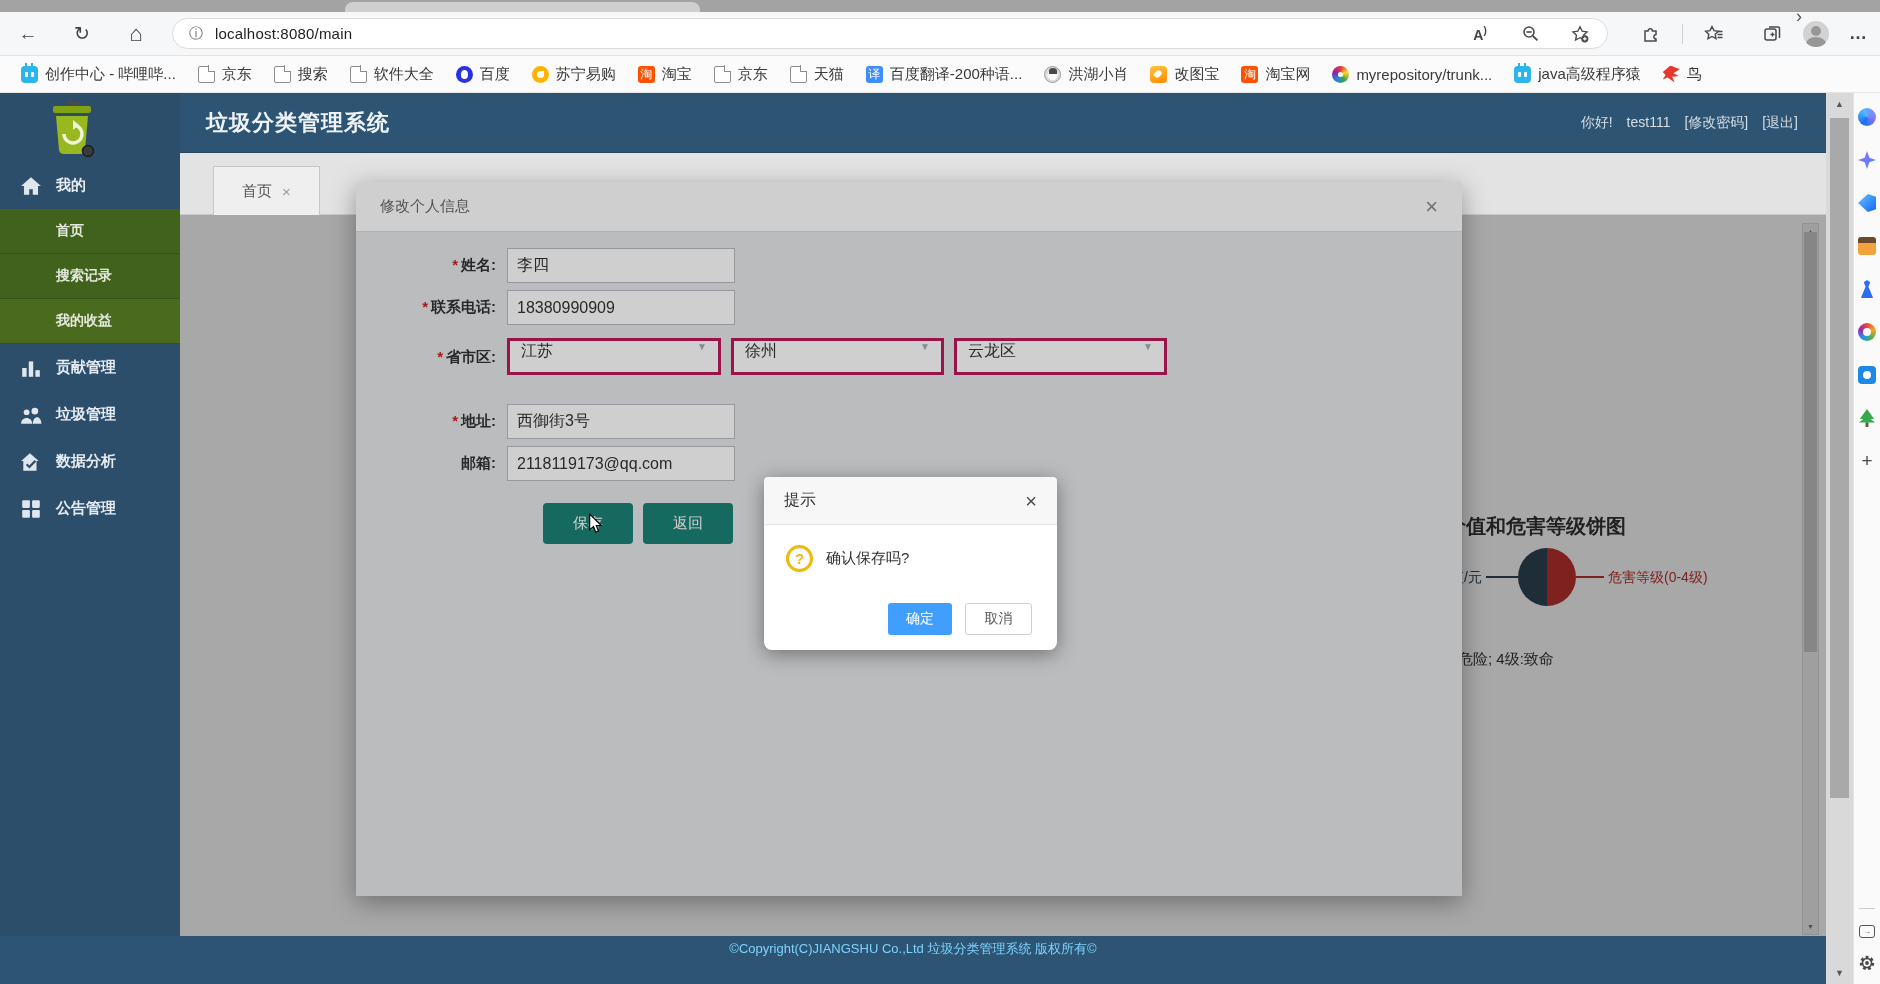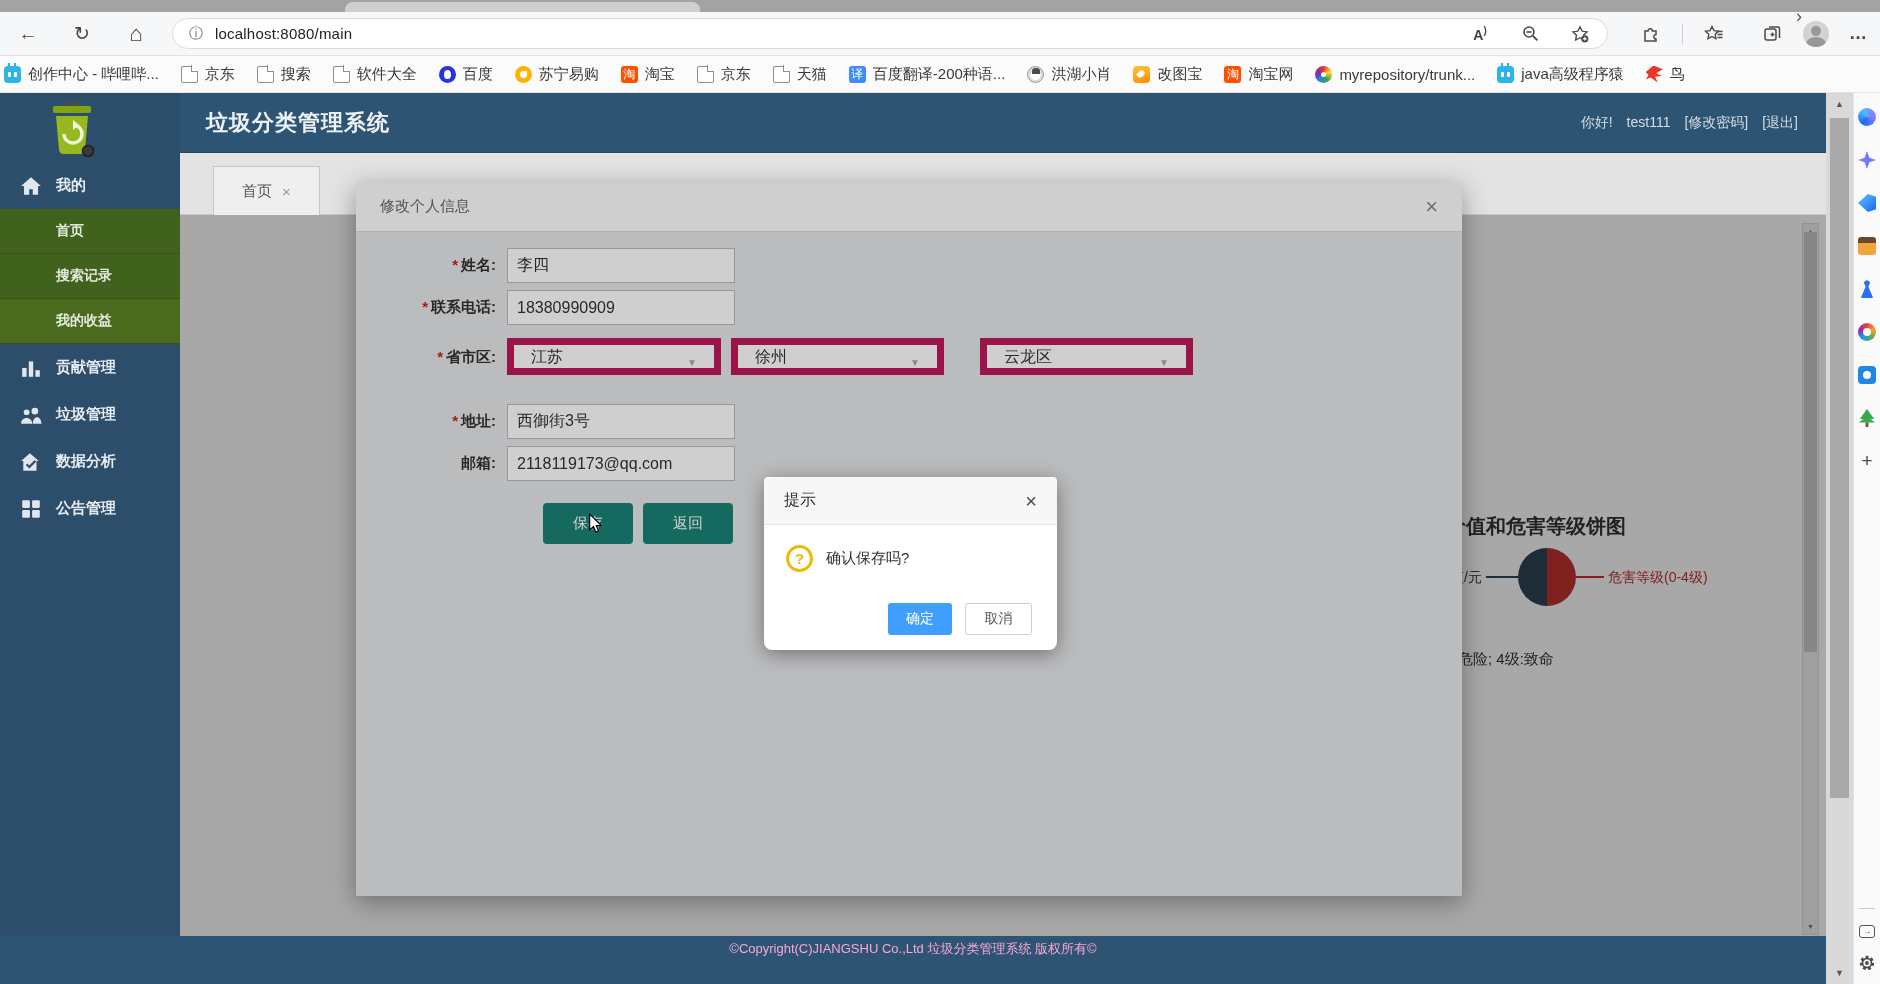--- a/index.html
+++ b/index.html
@@ -18,21 +18,21 @@
 .uicon{width:22px;height:22px;display:flex;align-items:center;justify-content:center;color:#4a4a4a;flex:none}
 .uicon+.uicon{margin-left:16px}
 .ra{font-size:14px;font-weight:bold;color:#444}
 .ra i{font-style:normal;font-size:10px;vertical-align:super}
 .right-cluster{margin-left:auto;display:flex;align-items:center;gap:20px;padding-right:12px}
 .sep{width:1px;height:20px;background:#d0d0d0}
 .avatar{width:26px;height:26px;border-radius:50%;background:#d2d2d2;position:relative;overflow:hidden}
 .avatar::before{content:"";position:absolute;left:8px;top:5px;width:10px;height:10px;border-radius:50%;background:#979797}
 .avatar::after{content:"";position:absolute;left:3px;top:16px;width:20px;height:14px;border-radius:50%;background:#979797}
 .dots{font-size:18px;font-weight:bold;color:#444;letter-spacing:1px}
-.bookmarks{position:absolute;left:0;top:56px;width:1880px;height:37px;background:#fbfbfb;border-bottom:1px solid #e6e6e6;display:flex;align-items:center;padding-left:4px;gap:22px;overflow:hidden}
+.bookmarks{position:absolute;left:0;top:56px;width:1880px;height:37px;background:#fbfbfb;border-bottom:1px solid #e6e6e6;display:flex;align-items:center;padding-left:21px;gap:22px;overflow:hidden}
 .bm{display:flex;align-items:center;gap:7px;font-size:15px;color:#3a3a3a;flex:none}
 .bm-chevron{position:absolute;left:1796px;top:6px;font-size:18px;color:#555}
 
 .fav{width:17px;height:17px;flex:none;position:relative}
 .fav-page{background:#fff;border:1.5px solid #8e8e8e;border-radius:2px}
 .fav-page::before{content:"";position:absolute;right:-1.5px;top:-1.5px;width:6px;height:6px;background:#fbfbfb;border-left:1.5px solid #8e8e8e;border-bottom:1.5px solid #8e8e8e}
 .fav-bilibili{background:#2cb5e8;border-radius:4px}
 .fav-bilibili::before{content:"";position:absolute;top:-3px;left:4px;width:2px;height:4px;background:#2cb5e8;box-shadow:6px 0 #2cb5e8}
 .fav-bilibili::after{content:"";position:absolute;top:6px;left:4px;width:3px;height:5px;background:#fff;box-shadow:6px 0 #fff;border-radius:1px}
 .fav-baidu{background:#2932e1;border-radius:50%}
@@ -80,37 +80,37 @@
 .dim1{position:absolute;inset:0;background:rgba(0,0,0,.19);z-index:5}
 .dim2{position:absolute;inset:0;background:rgba(0,0,0,.19);z-index:10}
 
 .modal{position:absolute;left:176px;top:-33px;width:1106px;height:714px;background:#e7e8ea;z-index:15;box-shadow:0 6px 24px rgba(0,0,0,.35)}
 .modal::after{content:"";position:absolute;inset:0;background:rgba(0,0,0,.19);z-index:60}
 .modal-header{height:50px;background:#fff;border-bottom:1px solid #dcdcdc;display:flex;align-items:center;padding:0 24px;font-size:15px;color:#666}
 .modal-close{margin-left:auto;font-size:22px;color:#8a8a8a;line-height:1}
 .flabel{position:absolute;left:0;width:140px;text-align:right;font-size:15px;font-weight:bold;color:#333}
 .req{color:#c22;margin-right:3px;font-weight:bold}
 .fi{position:absolute;left:151px;width:228px;height:35px;background:#fff;border:1px solid #b9bcc2;padding:0 9px;font-size:16px;color:#333;font-family:inherit}
-.sel{position:absolute;height:37px;background:#fff;border:7px solid #be185d;display:flex;align-items:flex-end;padding:0 17px;font-size:16px;color:#333}
+.sel{position:absolute;height:37px;background:#fff;border:3px solid #be185d;display:flex;align-items:flex-start;padding:0 11px;font-size:16px;color:#333}
 .sel .caret{margin-left:auto;font-size:10px;color:#a8abb2}
 .gbtn{position:absolute;width:90px;height:41px;border-radius:4px;background:#1c8275;color:#fff;font-size:15px;display:flex;align-items:center;justify-content:center}
 
 .msgbox{position:absolute;left:584px;top:262px;width:293px;height:173px;background:#fff;border-radius:8px;box-shadow:0 4px 20px rgba(0,0,0,.4);z-index:20}
 .msg-header{height:48px;background:#f7f7f7;border-bottom:1px solid #e5e5e5;border-radius:4px 4px 0 0;display:flex;align-items:center;padding:0 20px;font-size:16px;color:#303133}
 .msg-close{margin-left:auto;font-size:20px;color:#4a4a4a;line-height:1}
 .msg-body{display:flex;align-items:center;gap:13px;padding:20px 20px 0 22px}
 .q-icon{width:27px;height:27px;border:3px solid #edb90a;border-radius:50%;color:#edb90a;font-weight:bold;font-size:15px;display:flex;align-items:center;justify-content:center;flex:none}
 .msg-text{font-size:15px;color:#303133}
 .btn-confirm{position:absolute;left:124px;top:126px;width:64px;height:32px;background:#409eff;border-radius:3px;color:#fff;font-size:14px;display:flex;align-items:center;justify-content:center}
 .btn-cancel{position:absolute;left:201px;top:126px;width:67px;height:32px;background:#fff;border:1px solid #cfcfcf;border-radius:3px;color:#555;font-size:14px;display:flex;align-items:center;justify-content:center}
 .cursor{position:absolute;left:408px;top:298px;z-index:30}
 
 .footer{position:absolute;left:0;top:936px;width:1826px;height:48px;background:#2e5474;text-align:center;color:#c9d4dd}
 .footer .l1{font-size:14px;margin-top:6px}
-.footer .l2{font-size:13px;margin-top:4px;color:#f9a8d4}
+.footer .l2{font-size:13px;margin-top:4px;color:#7dd3fc}
 
 .pscroll{position:absolute;left:1826px;top:93px;width:27px;height:891px;background:#d9d9d9}
 .pscroll .arr{position:absolute;left:0;width:27px;height:22px;display:flex;align-items:center;justify-content:center;font-size:9px;color:#555}
 .pscroll .thumb{position:absolute;left:4px;top:25px;width:19px;height:680px;background:#a9a9a9}
 .edge-rail{position:absolute;left:1853px;top:93px;width:27px;height:891px;background:#fafafa;border-left:1px solid #e4e4e4;display:flex;flex-direction:column;align-items:center;padding-top:15px;gap:25px}
 .eicon{width:18px;height:18px;flex:none;position:relative}
 .eicon-copilot{border-radius:50%;background:conic-gradient(from 210deg,#1b6ef3,#53b9ff,#8a7bff,#1b6ef3)}
 .eicon-star{background:linear-gradient(135deg,#9a6bff,#4a8cff);clip-path:polygon(50% 0%,63% 37%,100% 50%,63% 63%,50% 100%,37% 63%,0% 50%,37% 37%)}
 .eicon-diamond{background:linear-gradient(135deg,#66c4ff,#1464f4);clip-path:polygon(0% 50%,55% 0%,100% 15%,100% 85%,55% 100%)}
 .eicon-toolbox{background:linear-gradient(#6b4a2b 0 35%,#f2a33c 35% 100%);border-radius:3px}
@@ -385,21 +385,21 @@
     <input class="fi" style="top: 108px;" readonly="" value="18380990909">
     <div class="flabel" style="top:166px"><span class="req">*</span><span>省市区:</span></div>
     <div class="sel" style="left:151px;top:156px;width:214px">
       <span>江苏</span>
       <span class="caret">▼</span>
     </div>
     <div class="sel" style="left:375px;top:156px;width:213px">
       <span>徐州</span>
       <span class="caret">▼</span>
     </div>
-    <div class="sel" style="left:624px;top:156px;width:213px">
+    <div class="sel" style="left:598px;top:156px;width:213px">
       <span>云龙区</span>
       <span class="caret">▼</span>
     </div>
     <div class="flabel" style="top:230px"><span class="req">*</span><span>地址:</span></div>
     <input class="fi" style="top: 222px;" readonly="" value="西御街3号">
     <div class="flabel" style="top:272px"><span>邮箱:</span></div>
     <input class="fi" style="top: 264px;" readonly="" value="2118119173@qq.com">
     <div class="gbtn" style="left:187px;top:321px">保存</div>
     <div class="gbtn" style="left:287px;top:321px">返回</div>
   </div>

